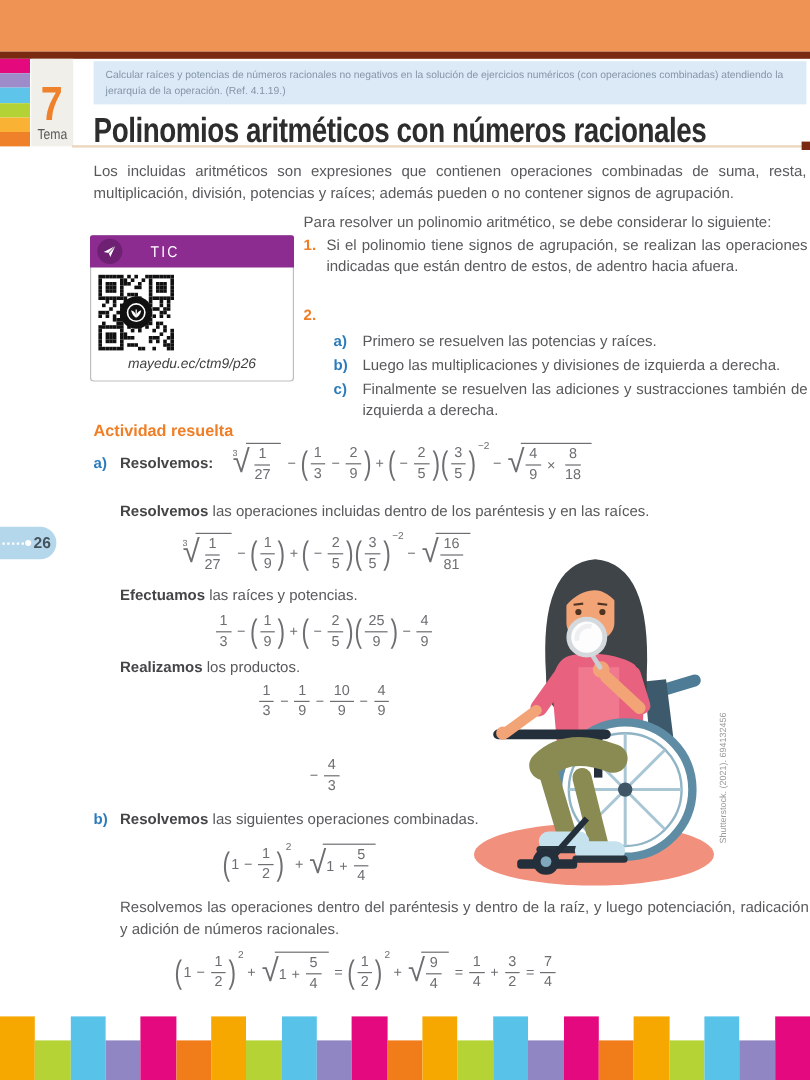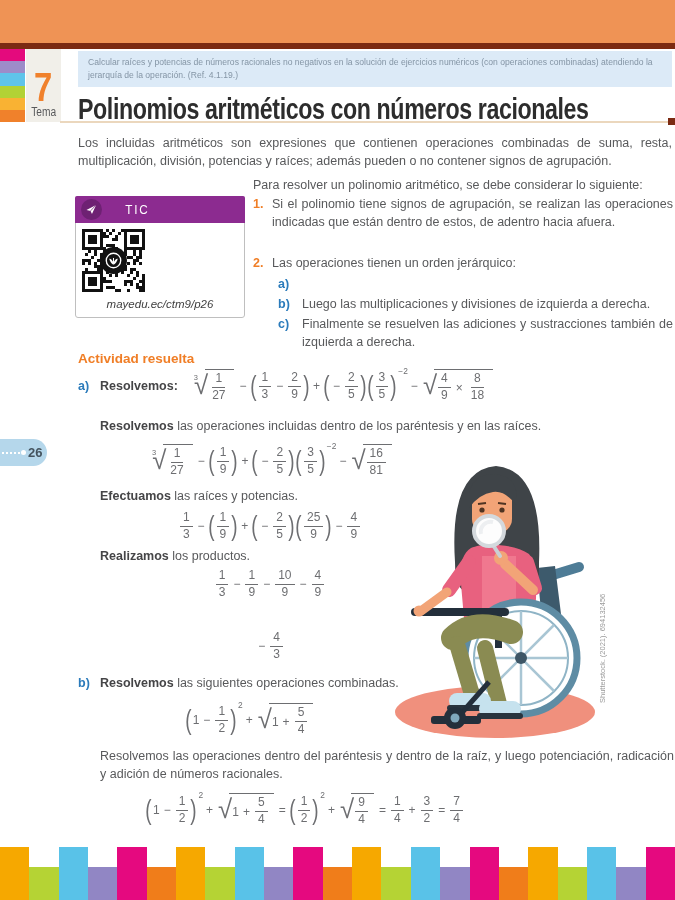--- a/index.html
+++ b/index.html
@@ -581,24 +581,24 @@
     </div>
     <div class="tic-link">mayedu.ec/ctm9/p26</div>
   </div>
 
   <div class="item" style="left:253px;top:196px;width:420px;">
     <span class="num orange-num">1.</span>
     <span style="text-align:justify;">Si el polinomio tiene signos de agrupación, se realizan las operaciones indicadas que están dentro de estos, de adentro hacia afuera.</span>
   </div>
   <div class="item" style="left:253px;top:255px;width:420px;">
     <span class="num orange-num">2.</span>
-    <span>Las operaciones tienen un orden jerárquico:</span>
   </div>
   <div class="subitem" style="left:278px;top:276px;width:395px;">
     <span class="letter blue-letter">a)</span>
+    <span>Primero se resuelven las potencias y raíces.</span>
   </div>
   <div class="subitem" style="left:278px;top:296px;width:395px;">
     <span class="letter blue-letter">b)</span>
     <span>Luego las multiplicaciones y divisiones de izquierda a derecha.</span>
   </div>
   <div class="subitem" style="left:278px;top:316px;width:395px;">
     <span class="letter blue-letter">c)</span>
     <span style="text-align:justify;">Finalmente se resuelven las adiciones y sustracciones también de izquierda a derecha.</span>
   </div>
 

